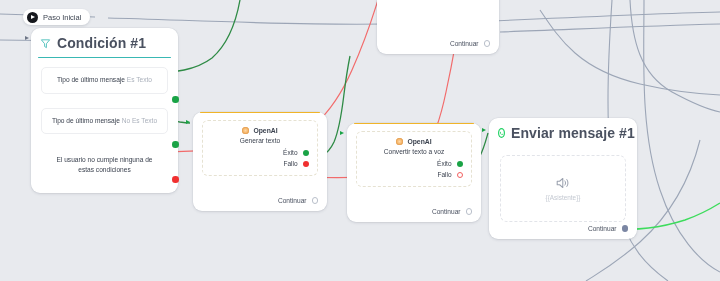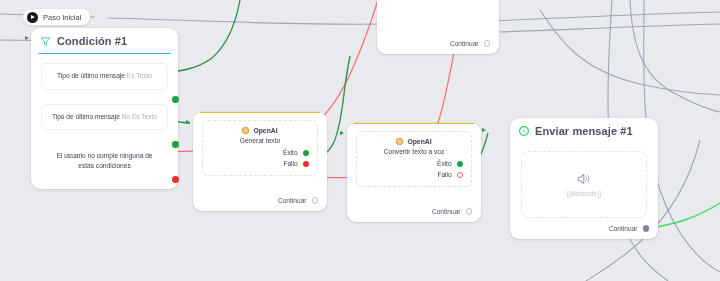--- a/index.html
+++ b/index.html
@@ -26,21 +26,21 @@
     position: absolute;
     background: #ffffff;
     border-radius: 9px;
     box-shadow: 0 1px 3px rgba(40,50,70,0.13), 0 0 0 0.5px rgba(120,130,150,0.10);
   }
   .node-header {
     display: flex;
     align-items: center;
     gap: 6px;
     padding: 7px 10px 6px 9px;
-    font-size: 11px;
+    font-size: 14px;
     font-weight: bold;
     color: #4a5160;
     letter-spacing: 0.1px;
   }
   .node-header .hdr-title { white-space: nowrap; }
   .hdr-rule {
     height: 1.3px;
     margin: 0 7px;
     border-radius: 2px;
   }
@@ -143,21 +143,21 @@
   }
   .node-footer {
     position: absolute;
     right: 9px; bottom: 7px;
     display: flex; align-items: center; gap: 5px;
     font-size: 6.6px;
     color: #4a5160;
   }
 
   
-  #node-enviar { left: 489px; top: 118px; width: 148px; height: 121px; margin-left: 21px; }
+  #node-enviar { left: 489px; top: 118px; width: 148px; height: 121px; }
   .wa-icon {
     width: 10px; height: 10px; border-radius: 50%;
     background: #ffffff;
     box-shadow: inset 0 0 0 1.2px #25d366;
     display: flex; align-items: center; justify-content: center;
   }
   .msg-box {
     margin: 8px 11px 0 11px;
     border: 1px dashed #e2e4e9;
     border-radius: 7px;

